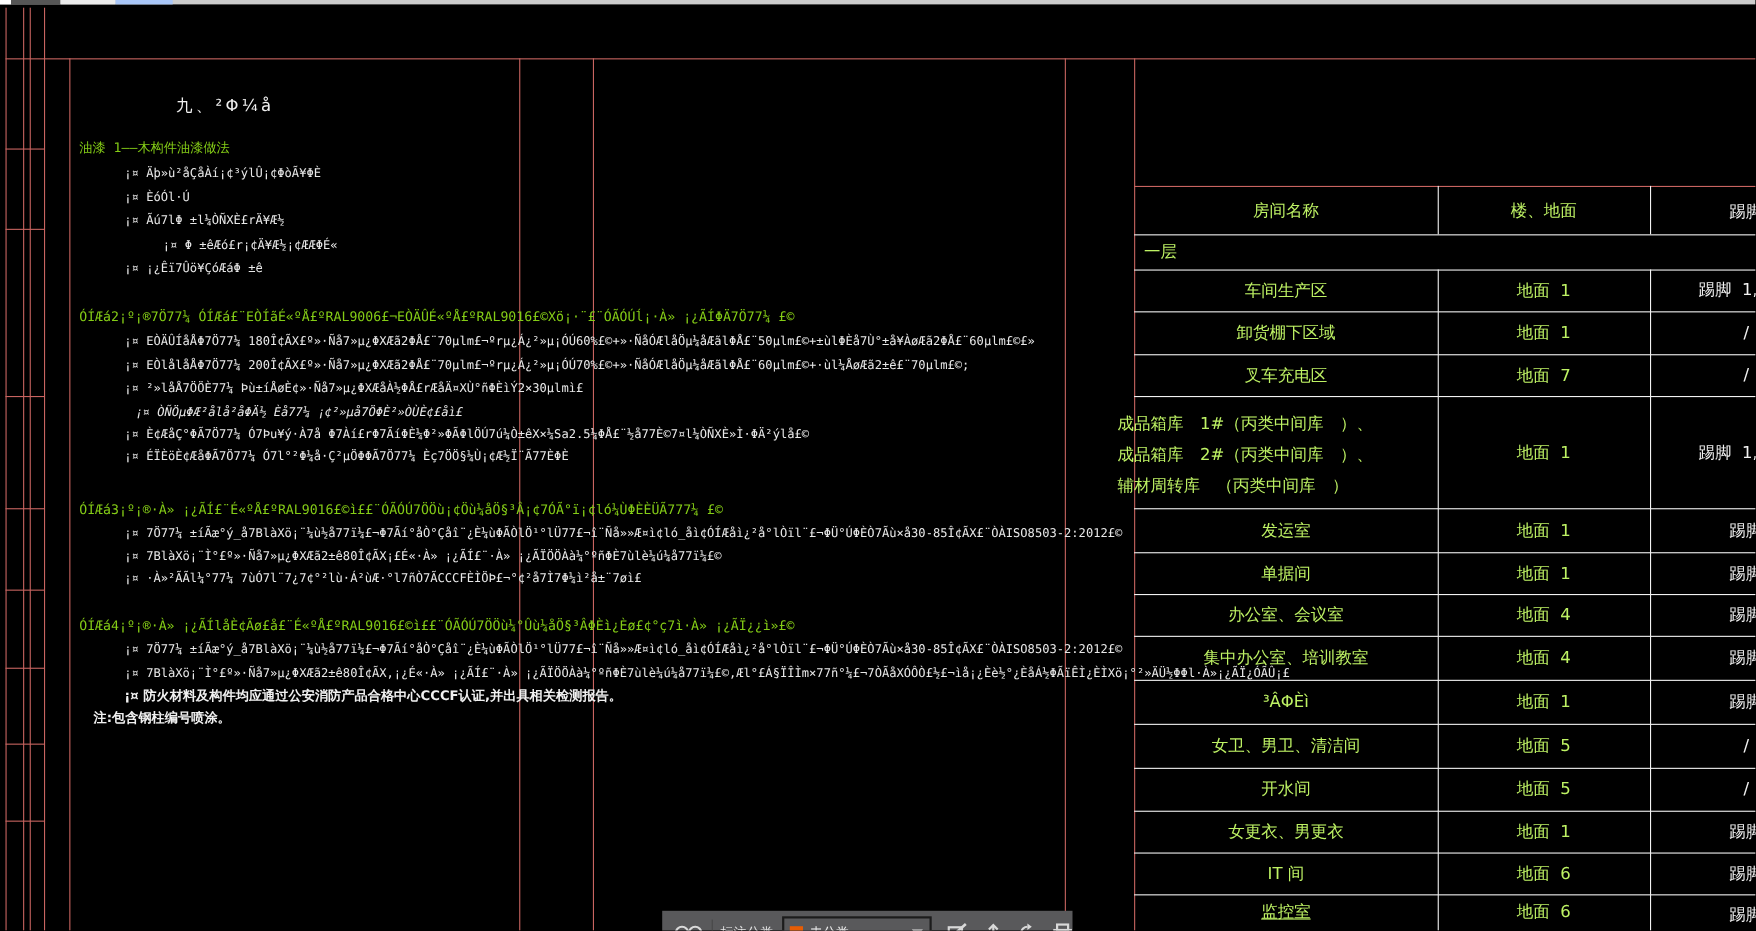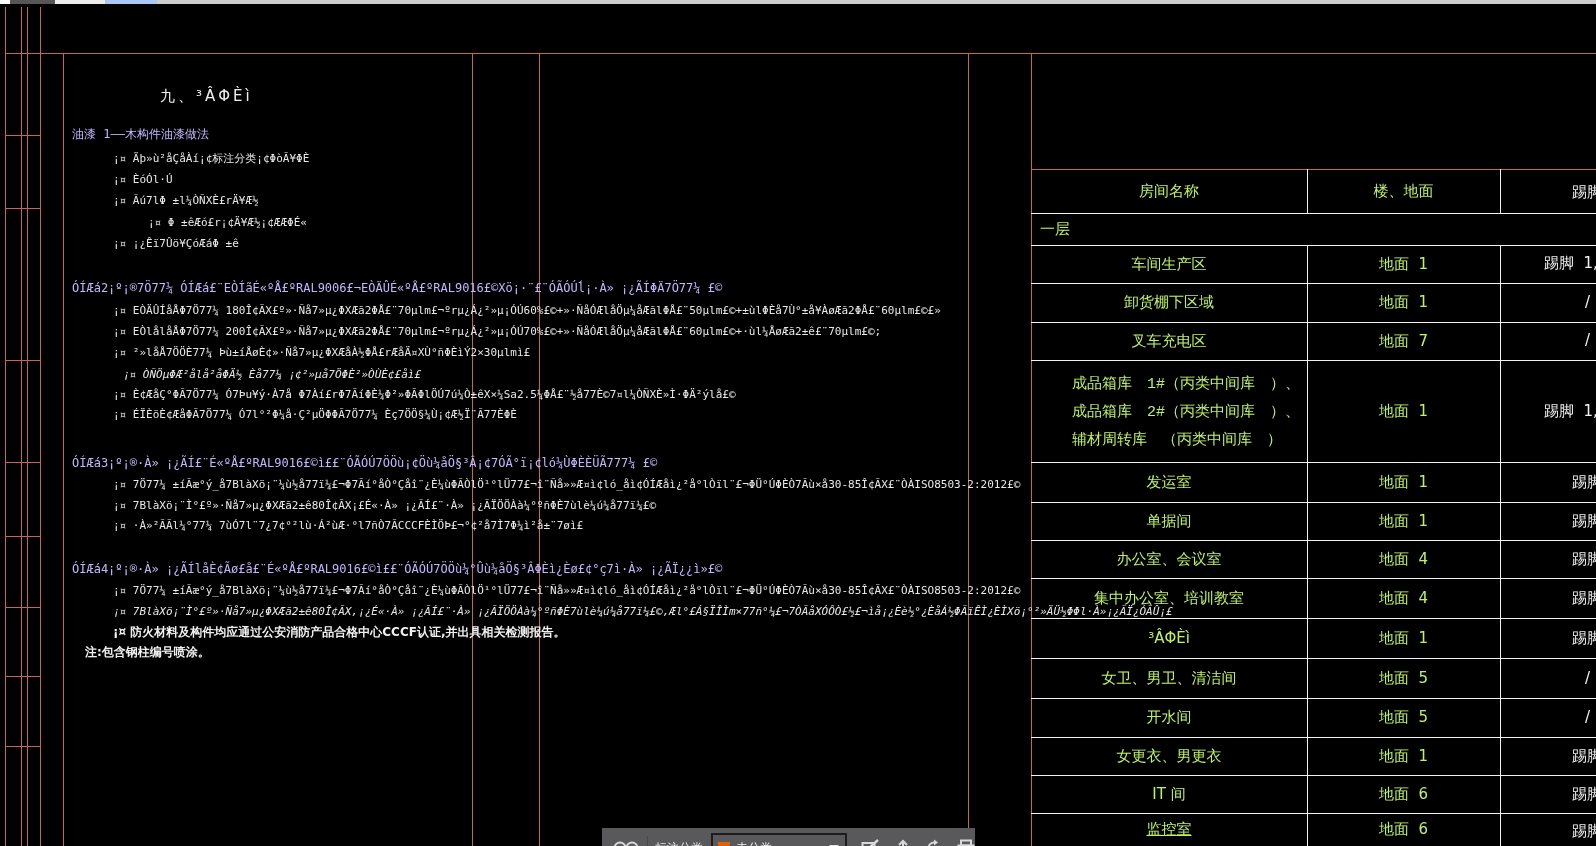--- a/index.html
+++ b/index.html
@@ -8,21 +8,21 @@
   .strip{position:absolute;top:0;left:0;width:1596px;height:4px;background:#cdcdcd;}
   .strip .seg{position:absolute;top:0;height:4px;}
   
   .vline{position:absolute;width:1px;background:#c86460;}
   .hline{position:absolute;height:1px;background:#c86460;}
   
   .wv{position:absolute;width:1px;background:#f2f2f2;}
   .wh{position:absolute;height:1px;background:#f2f2f2;}
   
   .title{position:absolute;color:#f0f0f0;font-size:15px;letter-spacing:3px;font-family:"DejaVu Sans",sans-serif;white-space:pre;}
-  .cyan{position:absolute;color:#c4b5fd;font-size:12px;white-space:pre;font-family:"DejaVu Sans Mono",monospace;}
+  .cyan{position:absolute;color:#84cc16;font-size:12px;white-space:pre;font-family:"DejaVu Sans Mono",monospace;}
   .bodyline{position:absolute;color:#e8e8e8;font-size:11px;white-space:pre;font-family:"DejaVu Sans Mono",monospace;}
   .notetxt{position:absolute;color:#f0f0f0;font-size:12px;white-space:pre;font-family:"DejaVu Sans",sans-serif;}
   
   .tcell{position:absolute;color:#bef264;font-size:15px;font-family:"DejaVu Sans",sans-serif;
     display:flex;align-items:center;justify-content:center;white-space:pre;}
   .tleft{justify-content:flex-start;}
   .multiline{white-space:pre-line;line-height:28px;display:block;}
   .sk{position:absolute;color:#f2f2f2;font-size:15px;font-family:"DejaVu Sans",sans-serif;white-space:pre;}
   
   .toolbar{position:absolute;left:602px;top:828px;width:373px;height:40px;background:#59595b;
@@ -65,45 +65,45 @@
   <div class="hline" style="left:5px;top:360px;width:35px;"></div>
   <div class="hline" style="left:5px;top:462px;width:35px;"></div>
   <div class="hline" style="left:5px;top:536px;width:35px;"></div>
   <div class="hline" style="left:5px;top:607px;width:35px;"></div>
   <div class="hline" style="left:5px;top:676px;width:35px;"></div>
   <div class="hline" style="left:5px;top:746px;width:35px;"></div>
   <div class="hline" style="left:1031px;top:169px;width:565px;"></div>
 </div>
 
 <div>
-  <div class="title" style="left:160px;top:87px;">九、³ÂΦÈì</div>
+  <div class="title" style="left:160px;top:87px;">九、²Φ¼å</div>
 
   <div class="cyan" style="left:72px;top:126px;">油漆 1——木构件油漆做法</div>
-  <div class="bodyline" style="left:113px;top:151px;">¡¤ Äþ»ù²åÇåÀí¡¢标注分类¡¢ΦòÃ¥ΦÈ</div>
+  <div class="bodyline" style="left:113px;top:151px;">¡¤ Äþ»ù²åÇåÀí¡¢³ýlÛ¡¢ΦòÃ¥ΦÈ</div>
   <div class="bodyline" style="left:113px;top:173px;">¡¤ ÈóÓl·Ú</div>
   <div class="bodyline" style="left:113px;top:194px;">¡¤ Ãú7lΦ ±l¼ÒÑXÈ£rÄ¥Æ½</div>
   <div class="bodyline" style="left:113px;top:216px;margin-left:35px;">¡¤ Φ ±êÆó£r¡¢Ä¥Æ½¡¢ÆÆΦÉ«</div>
   <div class="bodyline" style="left:113px;top:237px;">¡¤ ¡¿Êï7Ûö¥ÇóÆáΦ ±ê</div>
 
   <div class="cyan" style="left:72px;top:281px;">ÓÍÆá2¡º¡®7Ö77¼ ÓÍÆá£¨EÒÍãÉ«ºÅ£ºRAL9006£¬EÒÄÛÉ«ºÅ£ºRAL9016£©Xö¡·¨£¨ÓÃÓÚĺ¡·À» ¡¿ÃÍΦÄ7Ö77¼ £©</div>
   <div class="bodyline" style="left:113px;top:304px;">¡¤ EÒÄÛÍåÅΦ7Ö77¼ 180Î¢ÃX£º»·Ñå7»µ¿ΦXÆã2ΦÅ£¨70µlm£¬ºrµ¿Á¿²»µ¡ÓÚ60%£©+»·ÑåÓÆlåÖµ¼åÆãlΦÅ£¨50µlm£©+±ùlΦÈå7Ù°±å¥ÀøÆã2ΦÅ£¨60µlm£©£»</div>
   <div class="bodyline" style="left:113px;top:325px;">¡¤ EÒlålåÅΦ7Ö77¼ 200Î¢ÃX£º»·Ñå7»µ¿ΦXÆã2ΦÅ£¨70µlm£¬ºrµ¿Á¿²»µ¡ÓÚ70%£©+»·ÑåÓÆlåÖµ¼åÆãlΦÅ£¨60µlm£©+·ùl¼ÅøÆã2±ê£¨70µlm£©;</div>
   <div class="bodyline" style="left:113px;top:346px;">¡¤ ²»låÅ7ÖÖÈ77¼ Þù±íÅøÈ¢»·Ñå7»µ¿ΦXÆåÀ½ΦÅ£rÆåÄ¤XÙ°ñΦÈìÝ2×30µlmì£</div>
   <div class="bodyline" style="left:123px;top:368px;font-style:italic;">¡¤ ÒÑÖµΦÆ²ålå²åΦÄ½ Èå77¼ ¡¢²»µå7ÖΦÈ²»ÒÙÈ¢£åì£</div>
   <div class="bodyline" style="left:113px;top:388px;">¡¤ È¢ÆåÇ°ΦÃ7Ö77¼ Ó7Þu¥ý·À7å Φ7Àí£rΦ7ÃíΦÈ¼Φ²»ΦÃΦlÖÚ7ú¼Ò±êX×¼Sa2.5¼ΦÅ£¨½å77È©7¤l¼ÒÑXÈ»Ì·ΦÄ²ýlå£©</div>
   <div class="bodyline" style="left:113px;top:408px;">¡¤ ÉÏÈöÈ¢ÆåΦÃ7Ö77¼ Ó7l°²Φ¼å·Ç²µÖΦΦÃ7Ö77¼ Èç7ÖÖ§¼Ù¡¢Æ½Ï¨Ã77ÈΦÈ</div>
 
   <div class="cyan" style="left:72px;top:456px;">ÓÍÆá3¡º¡®·À» ¡¿ÃÍ£¨É«ºÅ£ºRAL9016£©ì££¨ÓÃÓÚ7ÖÖù¡¢Öù¼åÖ§³Â¡¢7ÓÃ°ï¡¢ló¼ÙΦÈÈÜÃ777¼ £©</div>
   <div class="bodyline" style="left:113px;top:478px;">¡¤ 7Ö77¼ ±íÃæ°ý̲å7BlàXö¡¨¼ù½å77ï¼£¬Φ7Ãí°åÒ°Çåî¨¿È¼ùΦÃÒlÖ¹°lÜ77£¬î¨Ñå»»Æ¤ì¢ló̲åì¢ÓÍÆåì¿²å°lÒïl¨£¬ΦÜ°ÚΦÈÒ7Ãù×å30-85Î¢ÃX£¨ÒÀISO8503-2:2012£©</div>
   <div class="bodyline" style="left:113px;top:499px;">¡¤ 7BlàXö¡¨Ì°£º»·Ñå7»µ¿ΦXÆã2±ê80Î¢ÃX¡£É«·À» ¡¿ÃÍ£¨·À» ¡¿ÃÏÖÖÀà¼°ºñΦÈ7ùlè¼ú¼å77ï¼£©</div>
   <div class="bodyline" style="left:113px;top:519px;">¡¤ ·À»²ÃÃl¼°77¼ 7ùÓ7l¨7¿7¢°²lù·Á²ùÆ·°l7ñÒ7ÃCCCFÈÌÖÞ£¬°¢²å7Ì7Φ¼ì²å±¨7øì£</div>
 
   <div class="cyan" style="left:72px;top:562px;">ÓÍÆá4¡º¡®·À» ¡¿ÃÍlåÈ¢Ãø£å£¨É«ºÅ£ºRAL9016£©ì££¨ÓÃÓÚ7ÖÖù¼°Ûù¼åÖ§³ÂΦÈì¿Èø£¢°ç7ì·À» ¡¿ÃÏ¿¿ì»£©</div>
   <div class="bodyline" style="left:113px;top:584px;">¡¤ 7Ö77¼ ±íÃæ°ý̲å7BlàXö¡¨¼ù½å77ï¼£¬Φ7Ãí°åÒ°Çåî¨¿È¼ùΦÃÒlÖ¹°lÜ77£¬î¨Ñå»»Æ¤ì¢ló̲åì¢ÓÍÆåì¿²å°lÒïl¨£¬ΦÜ°ÚΦÈÒ7Ãù×å30-85Î¢ÃX£¨ÒÀISO8503-2:2012£©</div>
-  <div class="bodyline" style="left:113px;top:605px;font-style:italic;">¡¤ 7BlàXö¡¨Ì°£º»·Ñå7»µ¿ΦXÆã2±ê80Î¢ÃX,¡¿É«·À» ¡¿ÃÍ£¨·À» ¡¿ÃÏÖÖÀà¼°ºñΦÈ7ùlè¼ú¼å77ï¼£©,Æl°£Á§ÏÎÌm×77ñ°¼£¬7ÒÃåXÓÔÒ£½£¬ìå¡¿Èè½°¿ÈåÁ½ΦÃïÊÌ¿ÈÌXö¡°²»ÄÜ½ΦΦl·À»¡¿ÃÏ¿ÓÃÛ¡£</div>
+  <div class="bodyline" style="left:113px;top:605px;">¡¤ 7BlàXö¡¨Ì°£º»·Ñå7»µ¿ΦXÆã2±ê80Î¢ÃX,¡¿É«·À» ¡¿ÃÍ£¨·À» ¡¿ÃÏÖÖÀà¼°ºñΦÈ7ùlè¼ú¼å77ï¼£©,Æl°£Á§ÏÎÌm×77ñ°¼£¬7ÒÃåXÓÔÒ£½£¬ìå¡¿Èè½°¿ÈåÁ½ΦÃïÊÌ¿ÈÌXö¡°²»ÄÜ½ΦΦl·À»¡¿ÃÏ¿ÓÃÛ¡£</div>
   <div class="notetxt" style="left:113px;top:624px;font-weight:bold;">¡¤ 防火材料及构件均应通过公安消防产品合格中心CCCF认证,并出具相关检测报告。</div>
   <div class="notetxt" style="left:85px;top:644px;font-weight:bold;">注:包含钢柱编号喷涂。</div>
 </div>
 
 <div>
 
   <div class="wh" style="left:1031px;top:213px;width:565px;"></div>
   <div class="wh" style="left:1031px;top:245px;width:565px;"></div>
   <div class="wh" style="left:1031px;top:283px;width:565px;"></div>
   <div class="wh" style="left:1031px;top:322px;width:565px;"></div>
@@ -135,21 +135,21 @@
   <div class="sk" style="left:1544px;top:254px;">踢脚  1,踢</div>
 
   <div class="tcell" style="left:1031px;top:283px;width:276px;height:39px;">卸货棚下区域</div>
   <div class="tcell" style="left:1307px;top:283px;width:193px;height:39px;">地面  1</div>
   <div class="sk" style="left:1585px;top:293px;">/</div>
 
   <div class="tcell" style="left:1031px;top:322px;width:276px;height:38px;">叉车充电区</div>
   <div class="tcell" style="left:1307px;top:322px;width:193px;height:38px;">地面  7</div>
   <div class="sk" style="left:1585px;top:331px;">/</div>
 
-  <div class="tcell tleft multiline" style="left:1072px;top:371px;width:300px;height:90px;font-family:Liberation Mono, monospace;">成品箱库　1#（丙类中间库　）、
+  <div class="tcell tleft multiline" style="left:1016px;top:371px;width:300px;height:90px;">成品箱库　1#（丙类中间库　）、
 成品箱库　2#（丙类中间库　）、
 辅材周转库　（丙类中间库　）</div>
   <div class="tcell" style="left:1307px;top:360px;width:193px;height:102px;">地面  1</div>
   <div class="sk" style="left:1544px;top:402px;">踢脚  1,踢</div>
 
   <div class="tcell" style="left:1031px;top:462px;width:276px;height:40px;">发运室</div>
   <div class="tcell" style="left:1307px;top:462px;width:193px;height:40px;">地面  1</div>
   <div class="sk" style="left:1572px;top:473px;">踢脚</div>
 
   <div class="tcell" style="left:1031px;top:502px;width:276px;height:38px;">单据间</div>

